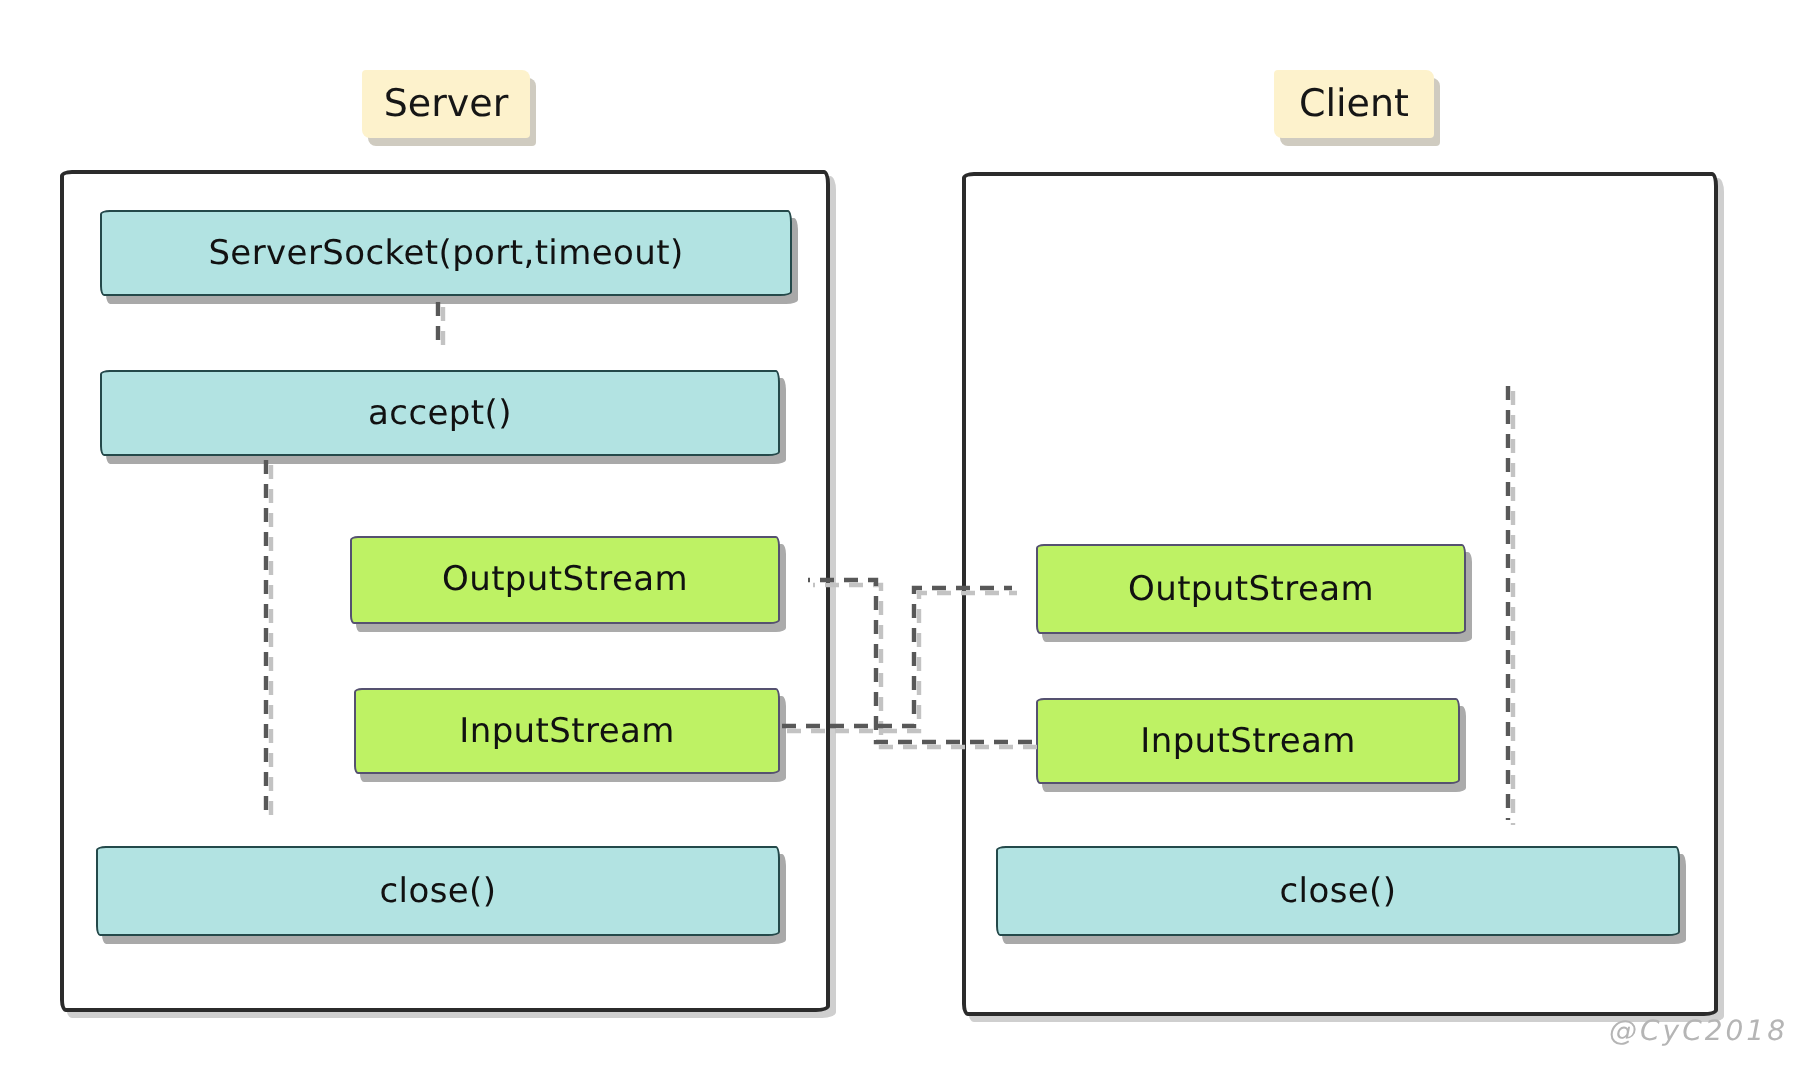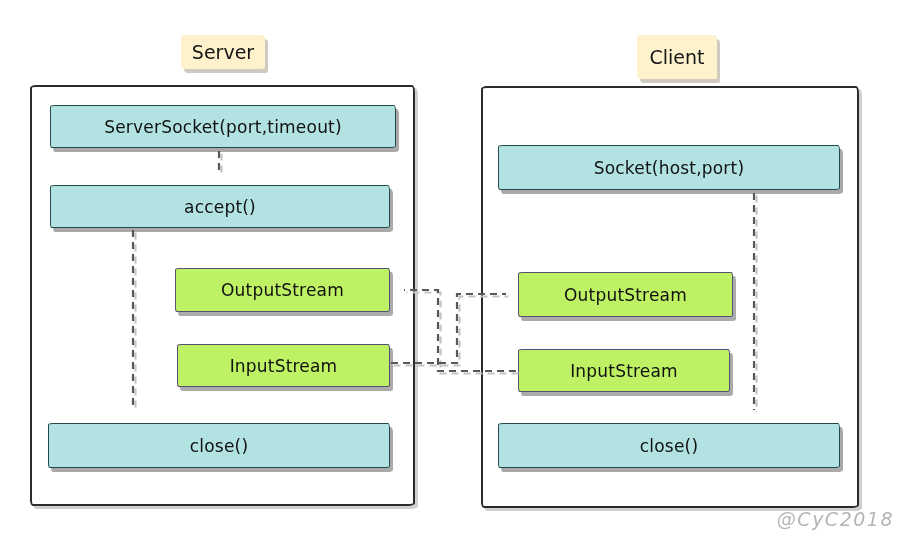--- a/index.html
+++ b/index.html
@@ -67,44 +67,43 @@
     fill: none;
     stroke-dasharray: 7 5;
     stroke-width: 2.2;
   }
   .wires .echo path { stroke: #c3c3c3; }
   .wires .main path { stroke: #585858; }
   .watermark {
     position: absolute;
     right: 8px;
     top: 508px;
-    font-size: 19px;
+    font-size: 14px;
     font-style: italic;
     color: #b5b5b5;
     letter-spacing: 1.5px;
   }
 </style>
 </head>
 <body>
 
 <div class="canvas">
 
   <div class="sticky-label" style="left:181px; top:35px; width:84px; height:34px;">Server</div>
-  <div class="sticky-label" style="left:637px; top:35px; width:80px; height:44px;">Client</div>
+  <div class="sticky-label" style="left:637px; top:35px; width:80px; height:34px;">Client</div>
 
   <div class="panel" style="left:30px; top:85px; width:381px; height:417px;"></div>
   <div class="panel" style="left:481px; top:86px; width:374px; height:418px;"></div>
 
   <div class="box teal" style="left:50px; top:185px; width:338px; height:41px;">accept()</div>
   <div class="box teal" style="left:50px; top:105px; width:344px; height:41px;">ServerSocket(port,timeout)</div>
   <div class="box purple" style="left:175px; top:268px; width:213px; height:42px;">OutputStream</div>
   <div class="box purple" style="left:177px; top:344px; width:211px; height:41px;">InputStream</div>
   <div class="box teal" style="left:48px; top:423px; width:340px; height:43px;">close()</div>
 
-  <div class="box teal" style="left:498px; top:145px; width:340px; height:43px;">Socket(host,port)</div>
   <div class="box purple" style="left:518px; top:272px; width:213px; height:43px;">OutputStream</div>
   <div class="box purple" style="left:518px; top:349px; width:210px; height:41px;">InputStream</div>
   <div class="box teal" style="left:498px; top:423px; width:340px; height:43px;">close()</div>
 
   <svg class="wires" viewBox="0 0 902 541">
     <defs>
       <marker id="arr" viewBox="0 0 10 10" refX="8.5" refY="5" markerWidth="12" markerHeight="10" markerUnits="userSpaceOnUse" orient="auto">
         <path d="M0,0 L10,5 L0,10 z" fill="#585858" stroke="none"></path>
       </marker>
     </defs>

